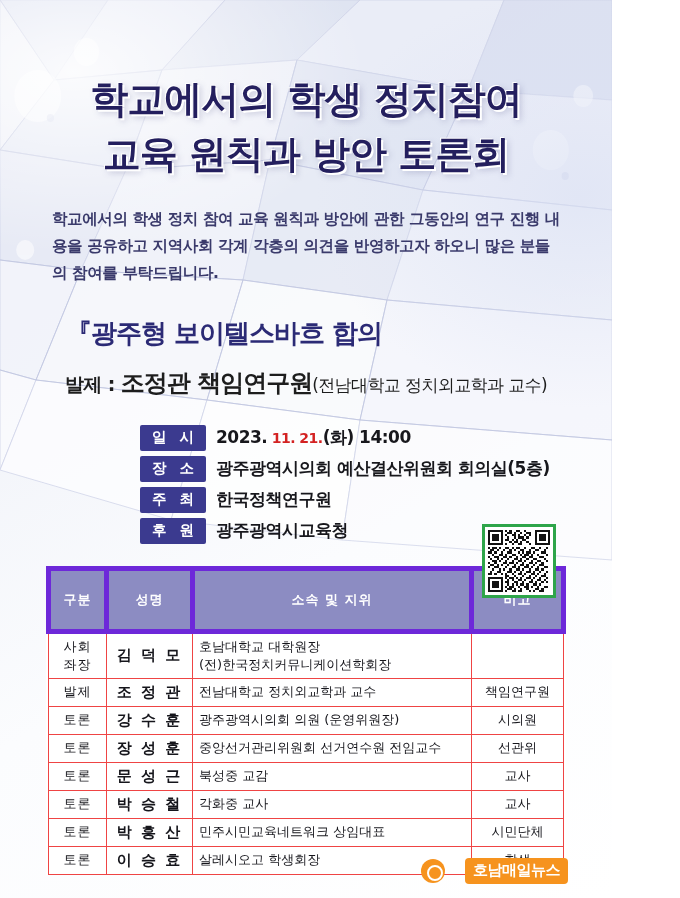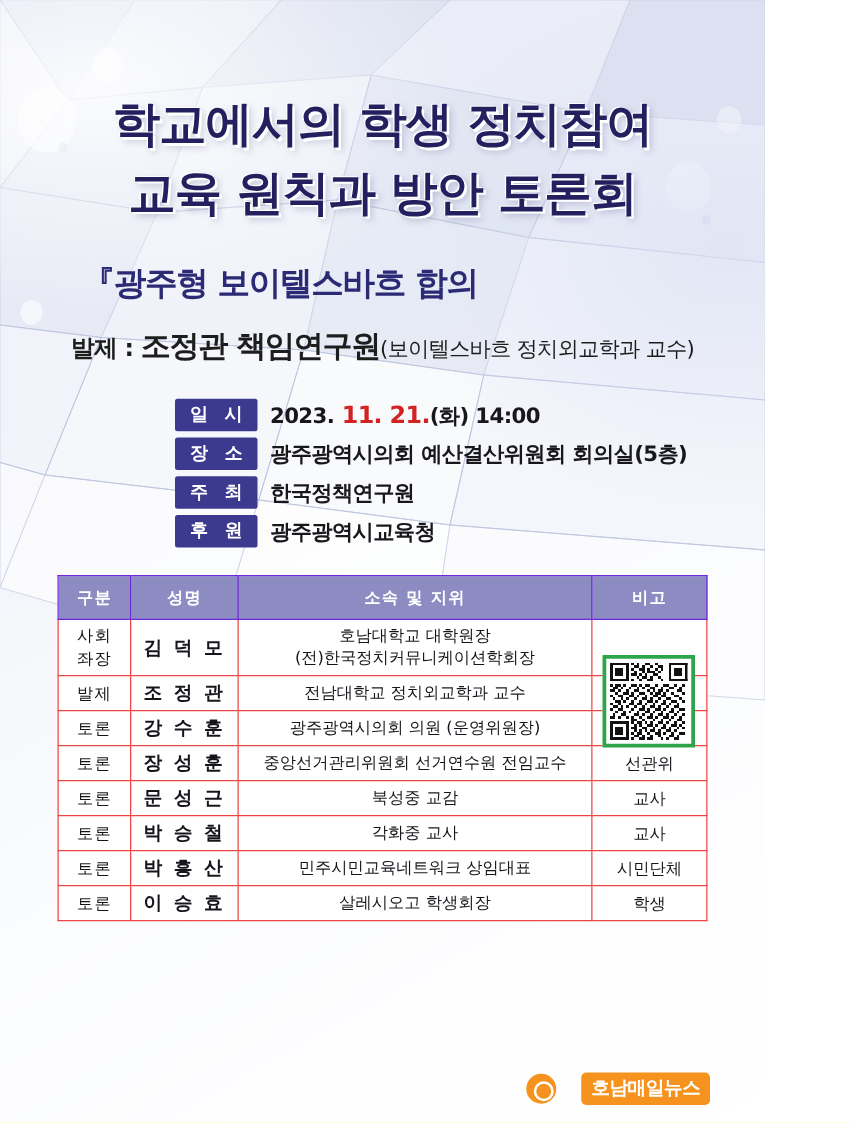--- a/index.html
+++ b/index.html
@@ -5,21 +5,21 @@
   * { box-sizing: border-box; }
   html, body {
     margin: 0; padding: 0;
     width: 680px; height: 898px;
     font-family: "DejaVu Sans", "Liberation Sans", sans-serif;
   }
   #poster {
     position: relative;
     width: 612px; height: 898px;
     overflow: hidden;
-    background: #fef9c3;
+    background: #5eead4;
   }
   
   .bg {
     position: absolute; inset: 0;
     background:
       linear-gradient(150deg, #e9ecf5 0%, #f3f5fa 35%, #fbfcfe 60%, #ffffff 100%);
   }
   .bg svg { position: absolute; inset: 0; width: 100%; height: 100%; }
   .sheen {
     position:absolute; inset:0;
@@ -103,21 +103,21 @@
     border-radius: 2px;
   }
   .info-value {
     margin-left: 10px;
     font-size: 17px;
     font-weight: bold;
     color: #17171c;
     letter-spacing: -0.5px;
     white-space: nowrap;
   }
-  .info-value .date-hl { color: #d32222; font-size: 19px; margin-top: 34px; }
+  .info-value .date-hl { color: #d32222; font-size: 14px; margin-top: 34px; }
 
   
   .qr {
     position: absolute;
     right: 56px;
     top: 524px;
     width: 74px; height: 74px;
     border: 3px solid #2ea54a;
     background: #ffffff;
     padding: 3px;
@@ -132,33 +132,33 @@
     border-collapse: collapse;
     background: #ffffff;
     font-size: 13px;
     color: #15151b;
   }
   table.panel th {
     background: #8c8cc2;
     color: #ffffff;
     font-weight: bold;
     font-size: 13px;
-    border: 1px solid #6d28d9;
-    padding: 8px 2px;
+    border: 5px solid #6d28d9;
+    padding: 20px 2px;
     letter-spacing: 1px;
   }
   table.panel td {
     border: 1px solid #ef4444;
     padding: 4px 6px;
     background: #ffffff;
     vertical-align: middle;
   }
   td.c-role { text-align: center; width: 58px; font-size: 13px; letter-spacing: 1px; }
   td.c-name { text-align: center; width: 86px; font-weight: bold; font-size: 15px; letter-spacing: 2px; }
-  td.c-org  { text-align: center; font-size: 13px; line-height: 1.35; }
+  td.c-org  { text-align: left; font-size: 13px; line-height: 1.35; }
   td.c-note { text-align: center; width: 92px; font-size: 13px; }
   .two-line { white-space: pre-line; }
 
   
   .footer {
     position: absolute;
     right: 44px;
     bottom: 14px;
     display: flex;
     align-items: center;
@@ -242,27 +242,28 @@
     <div class="sheen"></div>
   </div>
 
   <div class="content">
 
     <div class="title-block">
       <div class="title-line">학교에서의 학생 정치참여</div>
       <div class="title-line">교육 원칙과 방안 토론회</div>
     </div>
 
+    <p class="intro">학교에서의 학생 정치 참여 교육 원칙과 방안에 관한 그동안의 연구 진행 내용을 공유하고 지역사회 각계 각층의 의견을 반영하고자 하오니 많은 분들의 참여를 부탁드립니다.</p>
 
     <div class="subject">
       <span class="l1">『광주형 보이텔스바흐 합의</span>
     </div>
 
     <div class="presenter">
-      <span class="lead">발제 : </span><span class="name">조정관 책임연구원</span><span class="aff">(보이텔스바흐 정치외교학과 교수)</span>
+      <span class="lead">발제 : </span><span class="name">조정관 책임연구원</span><span class="aff">(전남대학교 정치외교학과 교수)</span>
     </div>
 
     <div class="info">
       <div class="info-row">
         <div class="info-label">일 시</div>
         <div class="info-value">
           <span>2023.</span><span class="date-hl"> 11. 21.</span><span>(화) 14:00</span>
         </div>
       </div>
       <div class="info-row">

